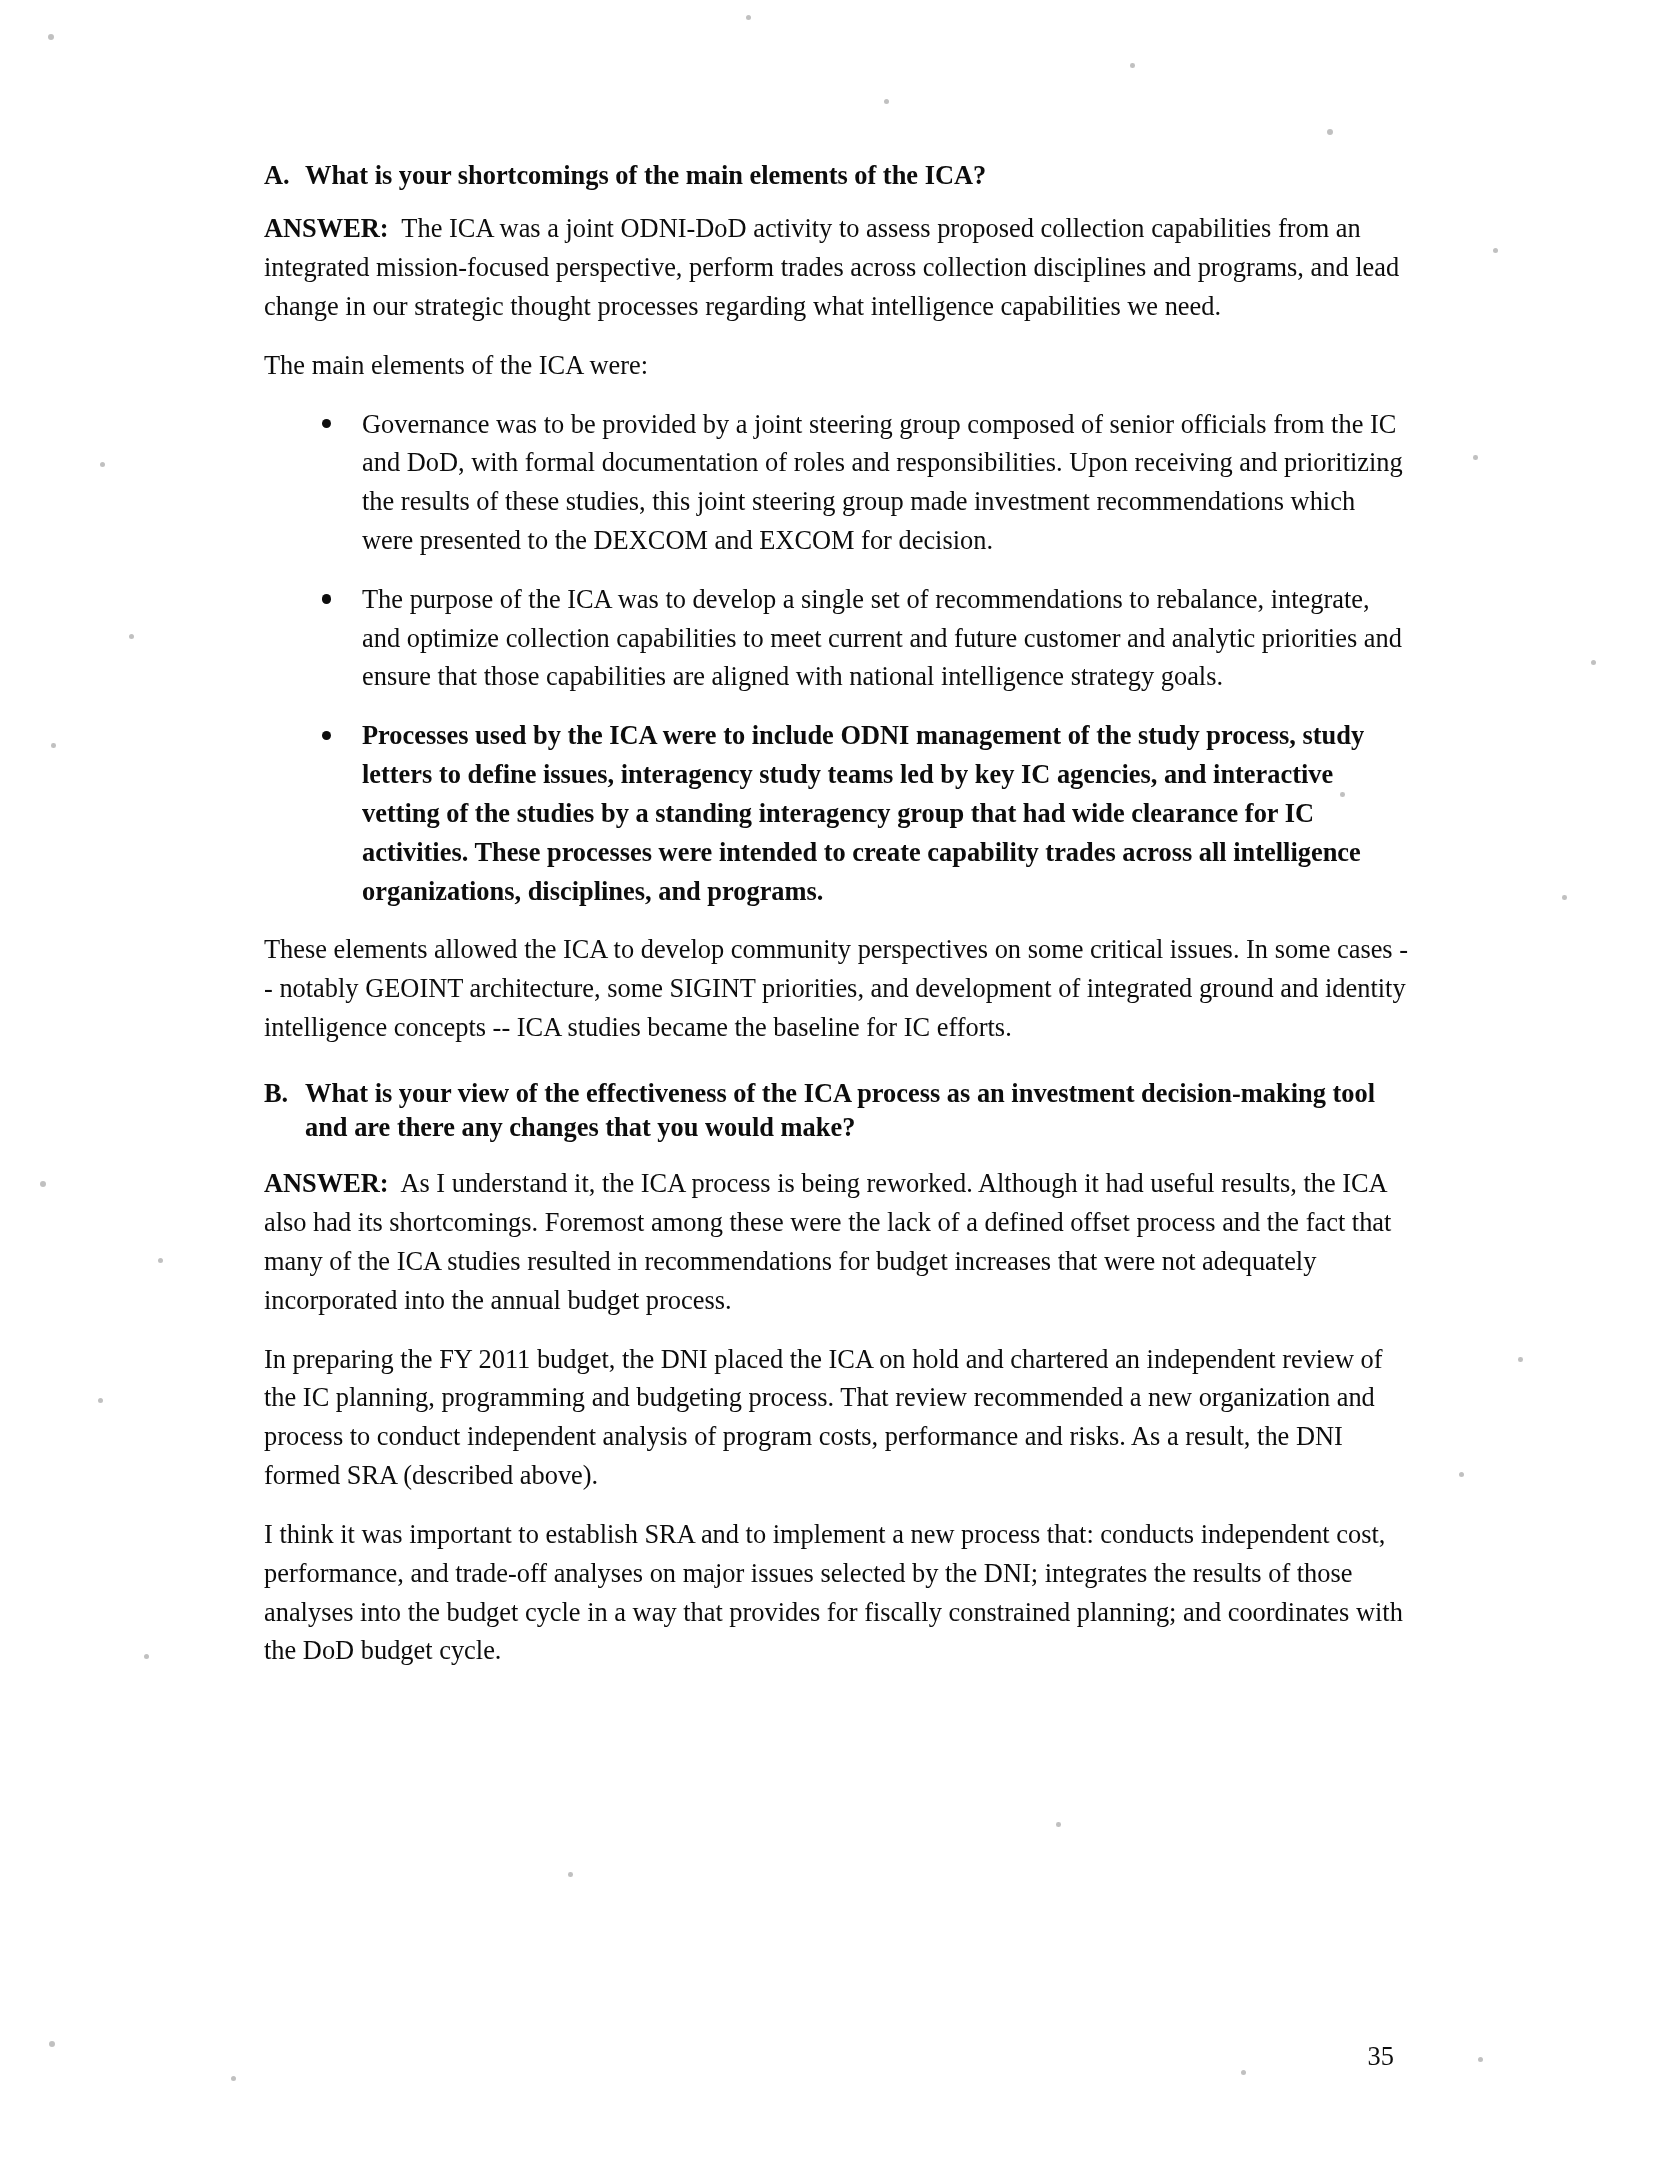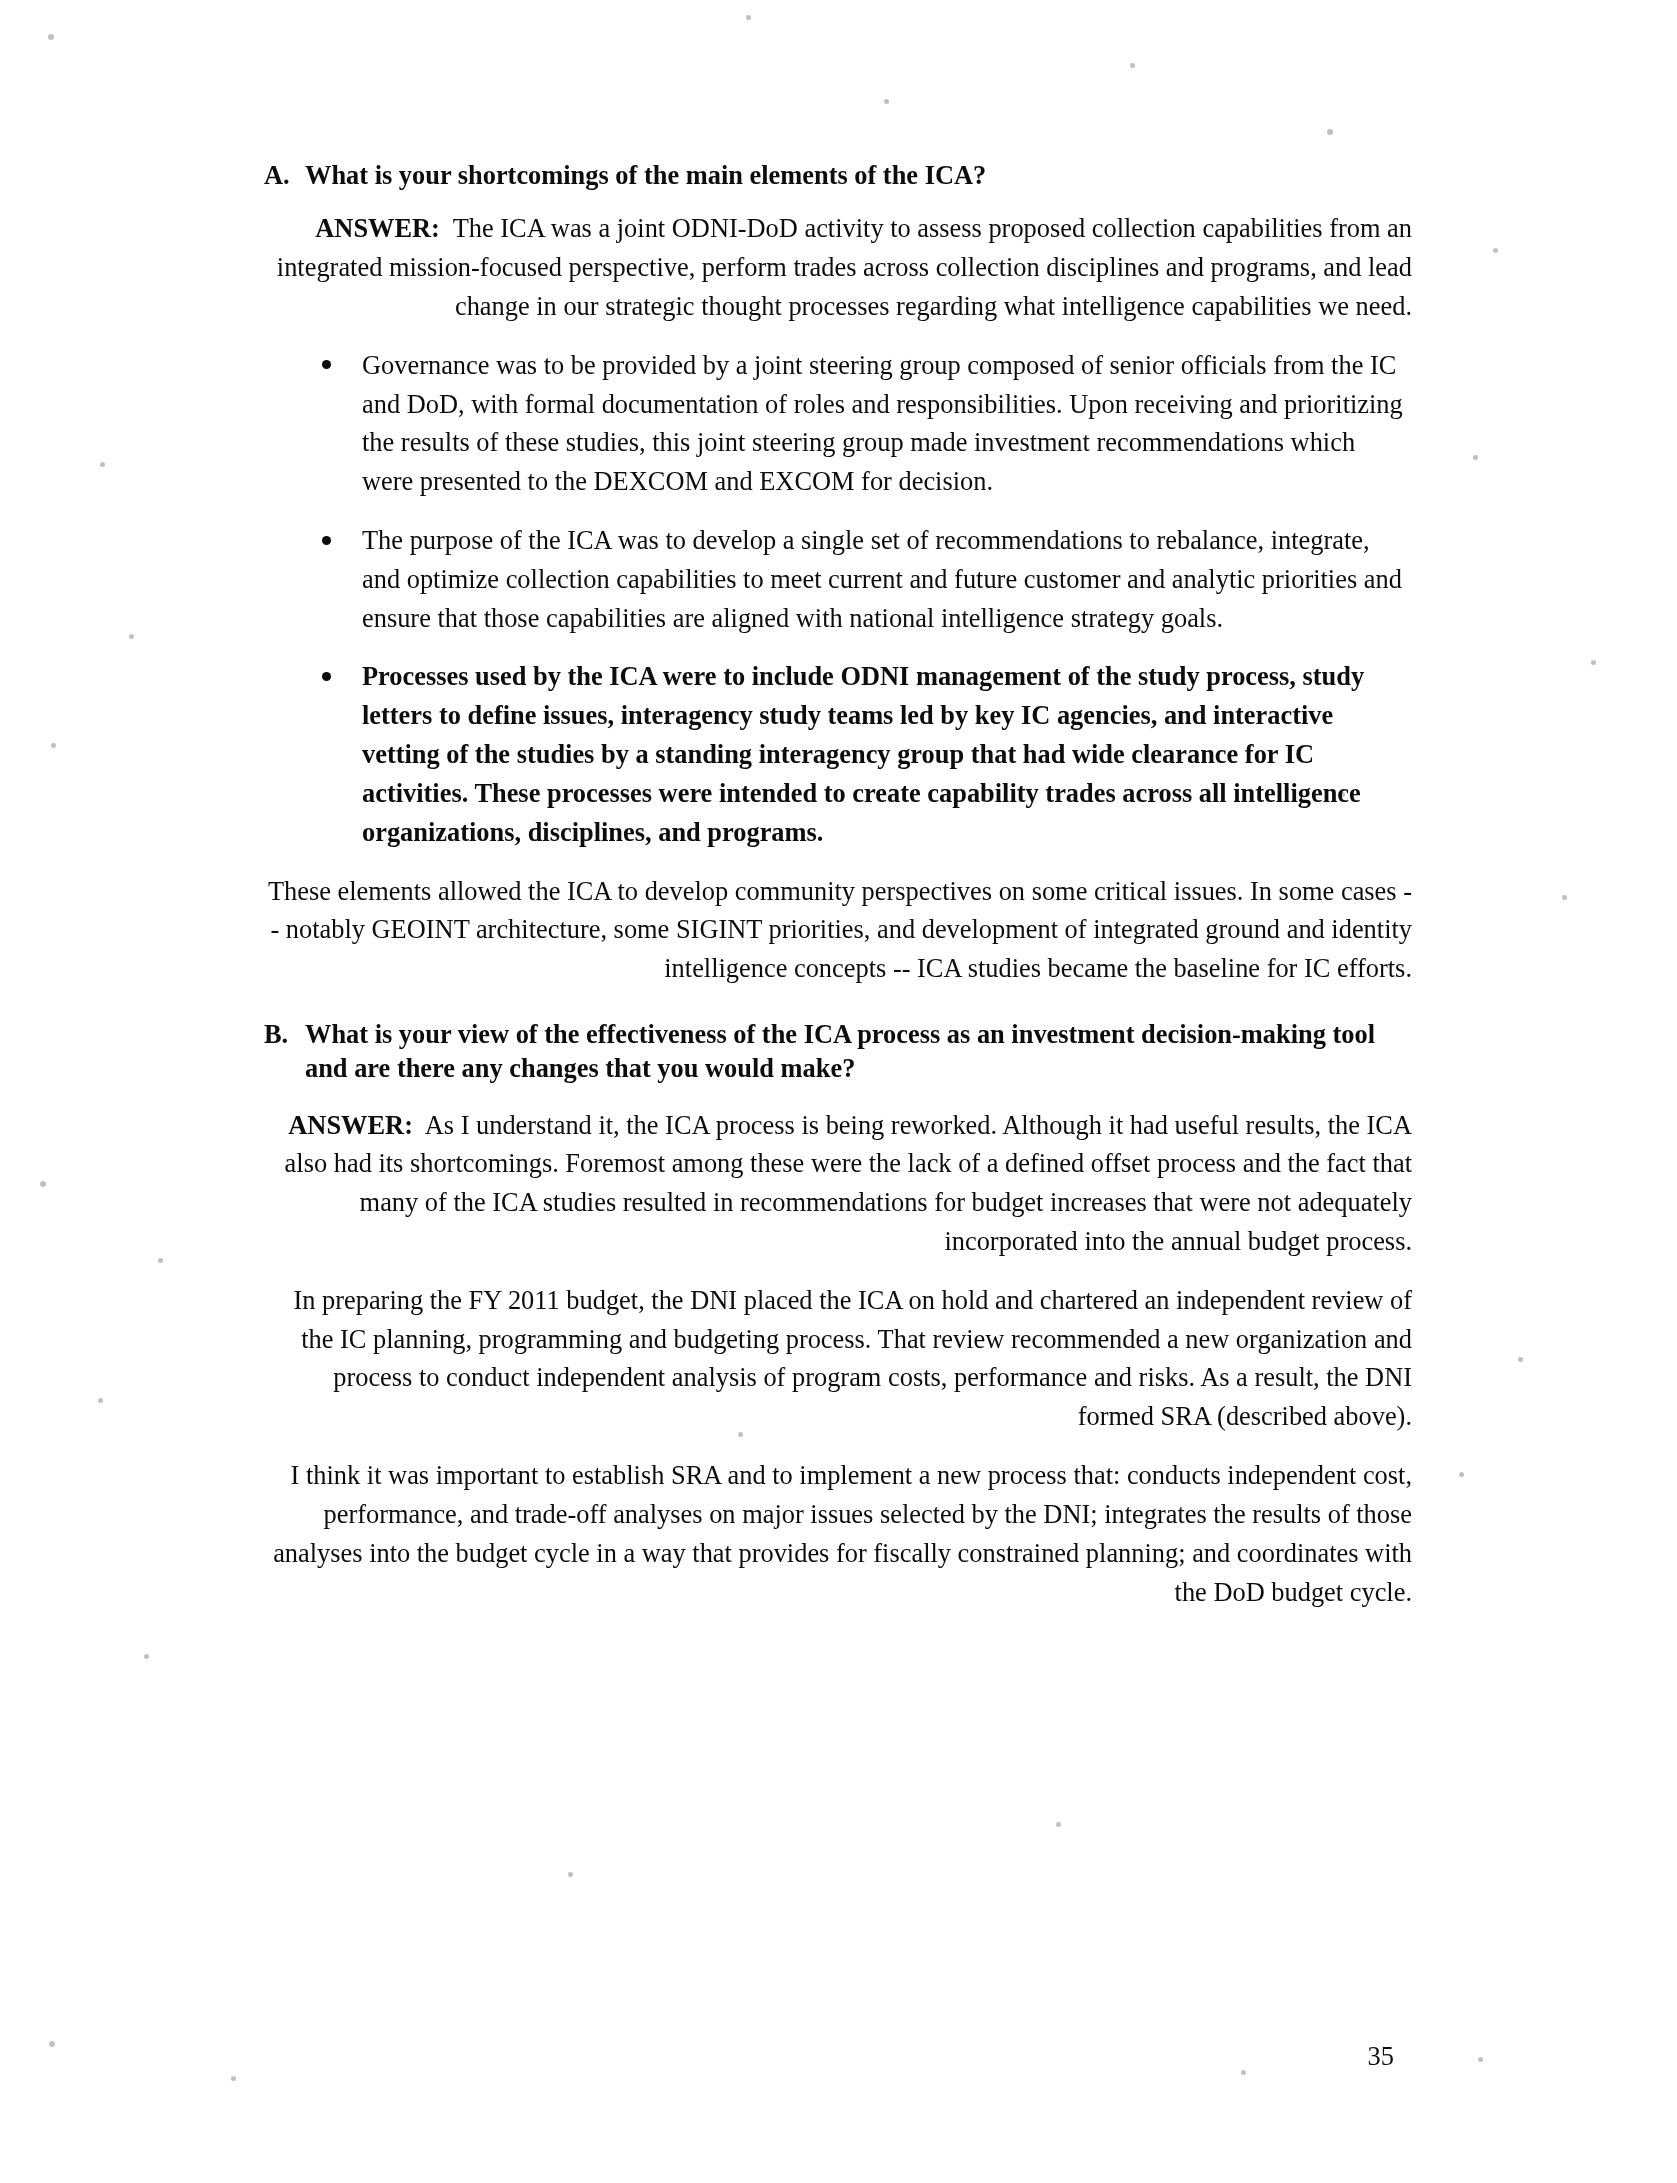--- a/index.html
+++ b/index.html
@@ -60,21 +60,21 @@
     margin-bottom: 20px;
   }
   .qhead.second .qtext {
     padding-left: 0;
   }
 
   p.body {
     font-size: 26.4px;
     line-height: 1.47;
     margin: 0 0 20px 0;
-    text-align: right;
+    text-align: left;
   }
   p.body .lead {
     font-weight: bold;
   }
 
   ul.bullets {
     list-style: none;
     margin: 8px 0 20px 0;
     padding: 0;
   }
@@ -140,20 +140,21 @@
 
   <div class="content">
 
     <div class="qhead">
       <span class="letter">A.</span>
       <span class="qtext">What is your shortcomings of the main elements of the ICA?</span>
     </div>
 
     <p class="body"><span class="lead">ANSWER:</span>&nbsp; <span>The ICA was a joint ODNI-DoD activity to assess proposed collection capabilities from an integrated mission-focused perspective, perform trades across collection disciplines and programs, and lead change in our strategic thought processes regarding what intelligence capabilities we need.</span></p>
 
+    <p class="body">The main elements of the ICA were:</p>
 
     <ul class="bullets">
       <li><span class="dot"></span><span>Governance was to be provided by a joint steering group composed of senior officials from the IC and DoD, with formal documentation of roles and responsibilities. Upon receiving and prioritizing the results of these studies, this joint steering group made investment recommendations which were presented to the DEXCOM and EXCOM for decision.</span></li>
       <li><span class="dot"></span><span>The purpose of the ICA was to develop a single set of recommendations to rebalance, integrate, and optimize collection capabilities to meet current and future customer and analytic priorities and ensure that those capabilities are aligned with national intelligence strategy goals.</span></li>
       <li><span class="dot"></span><span>Processes used by the ICA were to include ODNI management of the study process, study letters to define issues, interagency study teams led by key IC agencies, and interactive vetting of the studies by a standing interagency group that had wide clearance for IC activities. These processes were intended to create capability trades across all intelligence organizations, disciplines, and programs.</span></li>
     </ul>
 
     <p class="body">These elements allowed the ICA to develop community perspectives on some critical issues. In some cases -- notably GEOINT architecture, some SIGINT priorities, and development of integrated ground and identity intelligence concepts -- ICA studies became the baseline for IC efforts.</p>
 
     <div class="qhead second">

